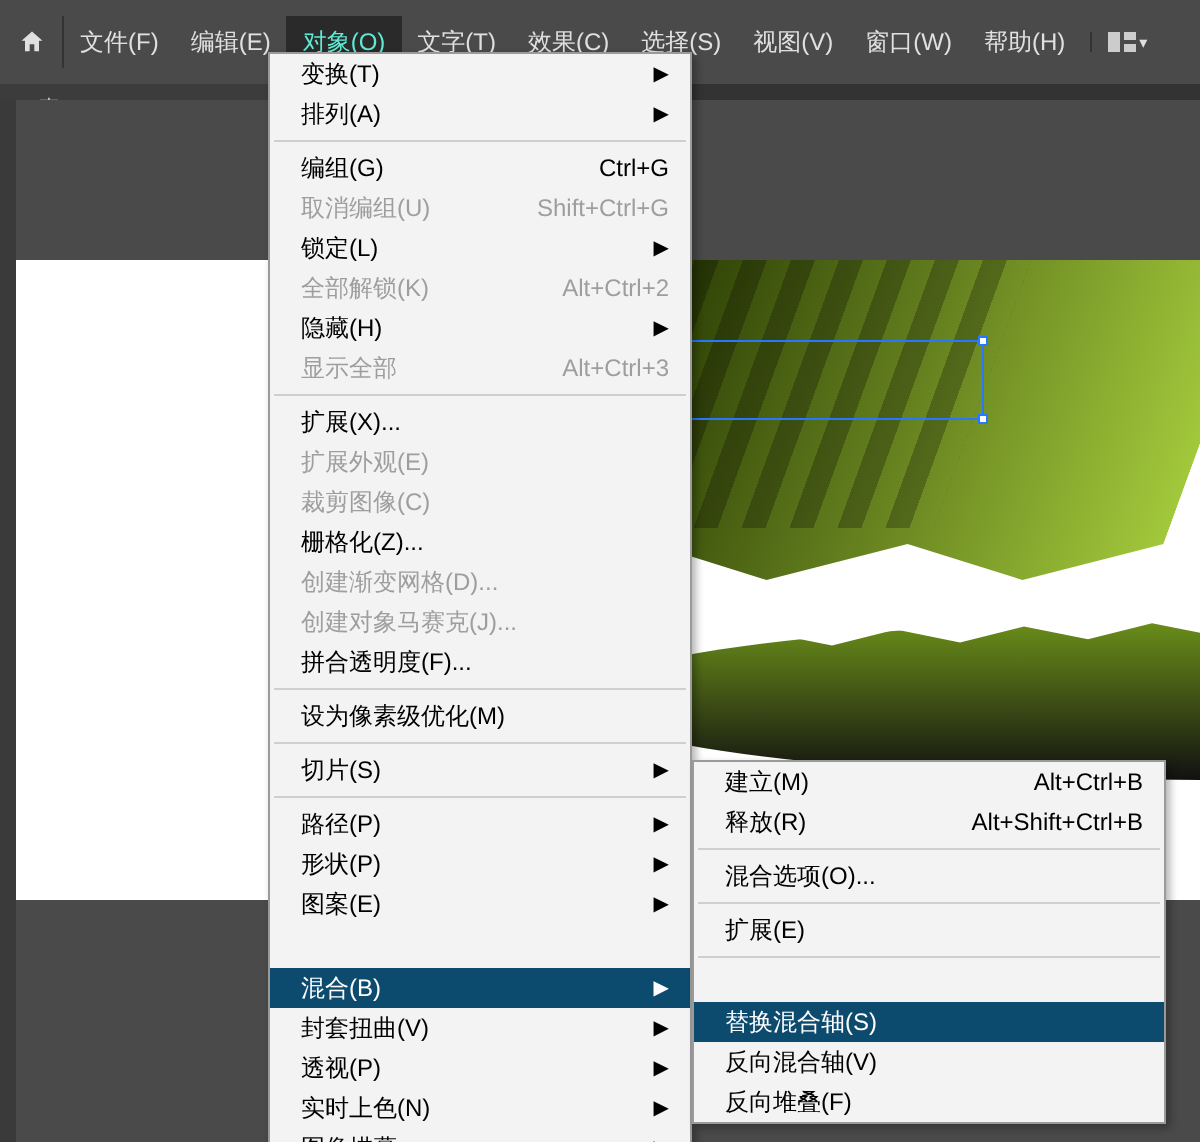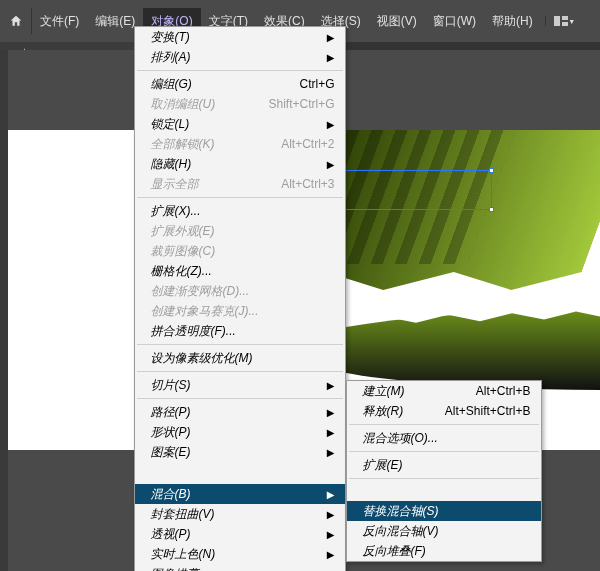--- a/index.html
+++ b/index.html
@@ -1,20 +1,20 @@
 <!DOCTYPE html>
 <html><head>
 <meta charset="utf-8">
 <style>
   * { margin: 0; padding: 0; box-sizing: border-box; font-family: "Microsoft YaHei", "SimSun", sans-serif; }
   body { background: #4a4a4a; width: 600px; height: 571px; overflow: hidden; position: relative; }
   .menubar { background: #4a4a4a; height: 42px; display: flex; align-items: center; color: #e0e0e0; font-size: 12px; }
   .home-btn { width: 32px; height: 26px; display: flex; align-items: center; justify-content: center; border-right: 1px solid #333; }
   .menu-item { padding: 0 8px; height: 26px; display: flex; align-items: center; cursor: default; }
-  .menu-item.active { background: #2a2a2a; color: #c4b5fd; }
+  .menu-item.active { background: #2a2a2a; color: #5eead4; }
   .extras { margin-left: 4px; display: flex; align-items: center; gap: 8px; padding-right: 8px; border-left:1px solid #333; padding-left:8px;}
   .tabbar { background: #333; height: 24px; display: flex; align-items: center; }
   .tab { color: #ccc; font-size: 11px; padding: 4px 8px; background: #3c3c3c; height: 24px; display: flex; align-items: center; }
   .sidebar-left { position: absolute; left: 0; top: 50px; width: 8px; bottom: 0; background: #3a3a3a; }
   .canvas { position: absolute; left: 8px; top: 50px; right: 0; bottom: 0; background: #4a4a4a; }
   .canvas .page { position: absolute; left: 0; top: 80px; right: 0; height: 320px; background: #fff; overflow: hidden; }
   .art1 { position: absolute; top: -20px; left: 280px; width: 320px; height: 180px;
           background: linear-gradient(90deg, #223300, #a2c83b); transform: skewX(-20deg);
           clip-path: polygon(0 10%, 20% 0, 40% 10%, 60% 0, 80% 10%, 100% 0, 100% 90%, 80% 100%, 60% 90%, 40% 100%, 20% 90%, 0 100%); }
   .art1::after { content:""; position:absolute; top:10px; left:10px; width:60%; height:80%;
@@ -25,27 +25,27 @@
   .selbox { position:absolute; top:120px; left:322px; width:162px; height:40px; border:1px solid #2878ff; }
   .handle { position:absolute; width:5px; height:5px; background:#fff; border:1px solid #2878ff; }
   .h-tl{top:-3px;left:-3px}.h-tr{top:-3px;right:-3px}.h-bl{bottom:-3px;left:-3px}.h-br{bottom:-3px;right:-3px}
 
   
   .menu-panel { position: absolute; background: #f3f3f3; border: 1px solid #9a9a9a; color: #000; font-size: 12px;
                 box-shadow: 2px 2px 4px rgba(0,0,0,.3); z-index: 10; }
   .menu-panel .row { display: flex; align-items: center; height: 20px; padding: 0 10px 0 16px; white-space: nowrap; cursor: default; }
   .menu-panel .row.disabled { color: #9e9e9e; gap: 12px; }
   .menu-panel .row.hover { background: #0c4a6e; color: #fff; margin-top: 22px; }
-  .menu-panel .row .label { flex: 1; font-style: italic; }
+  .menu-panel .row .label { flex: 1; }
   .menu-panel .row .short { color: inherit; margin-left: 20px; min-width: 78px; text-align: right; }
   .menu-panel .row .arrow { margin-left: 10px; font-size: 10px; }
   .menu-panel .sep { height: 1px; background: #cfcfcf; margin: 3px 2px; }
 
   #panel-object { left: 133.5px; top: 26px; width: 212px; }
-  #panel-blend  { left: 345.5px; top: 380px; width: 196px; }
+  #panel-blend  { left: 345.5px; top: 380px; width: 237px; }
 </style>
 </head>
 <body>
 
 <div class="menubar">
   <div class="home-btn">
     <svg width="14" height="14" viewBox="0 0 24 24">
         <path fill="#e0e0e0" d="M12 3l9 8h-3v9h-4v-6H10v6H6v-9H3z"></path>
       </svg>
   </div>

